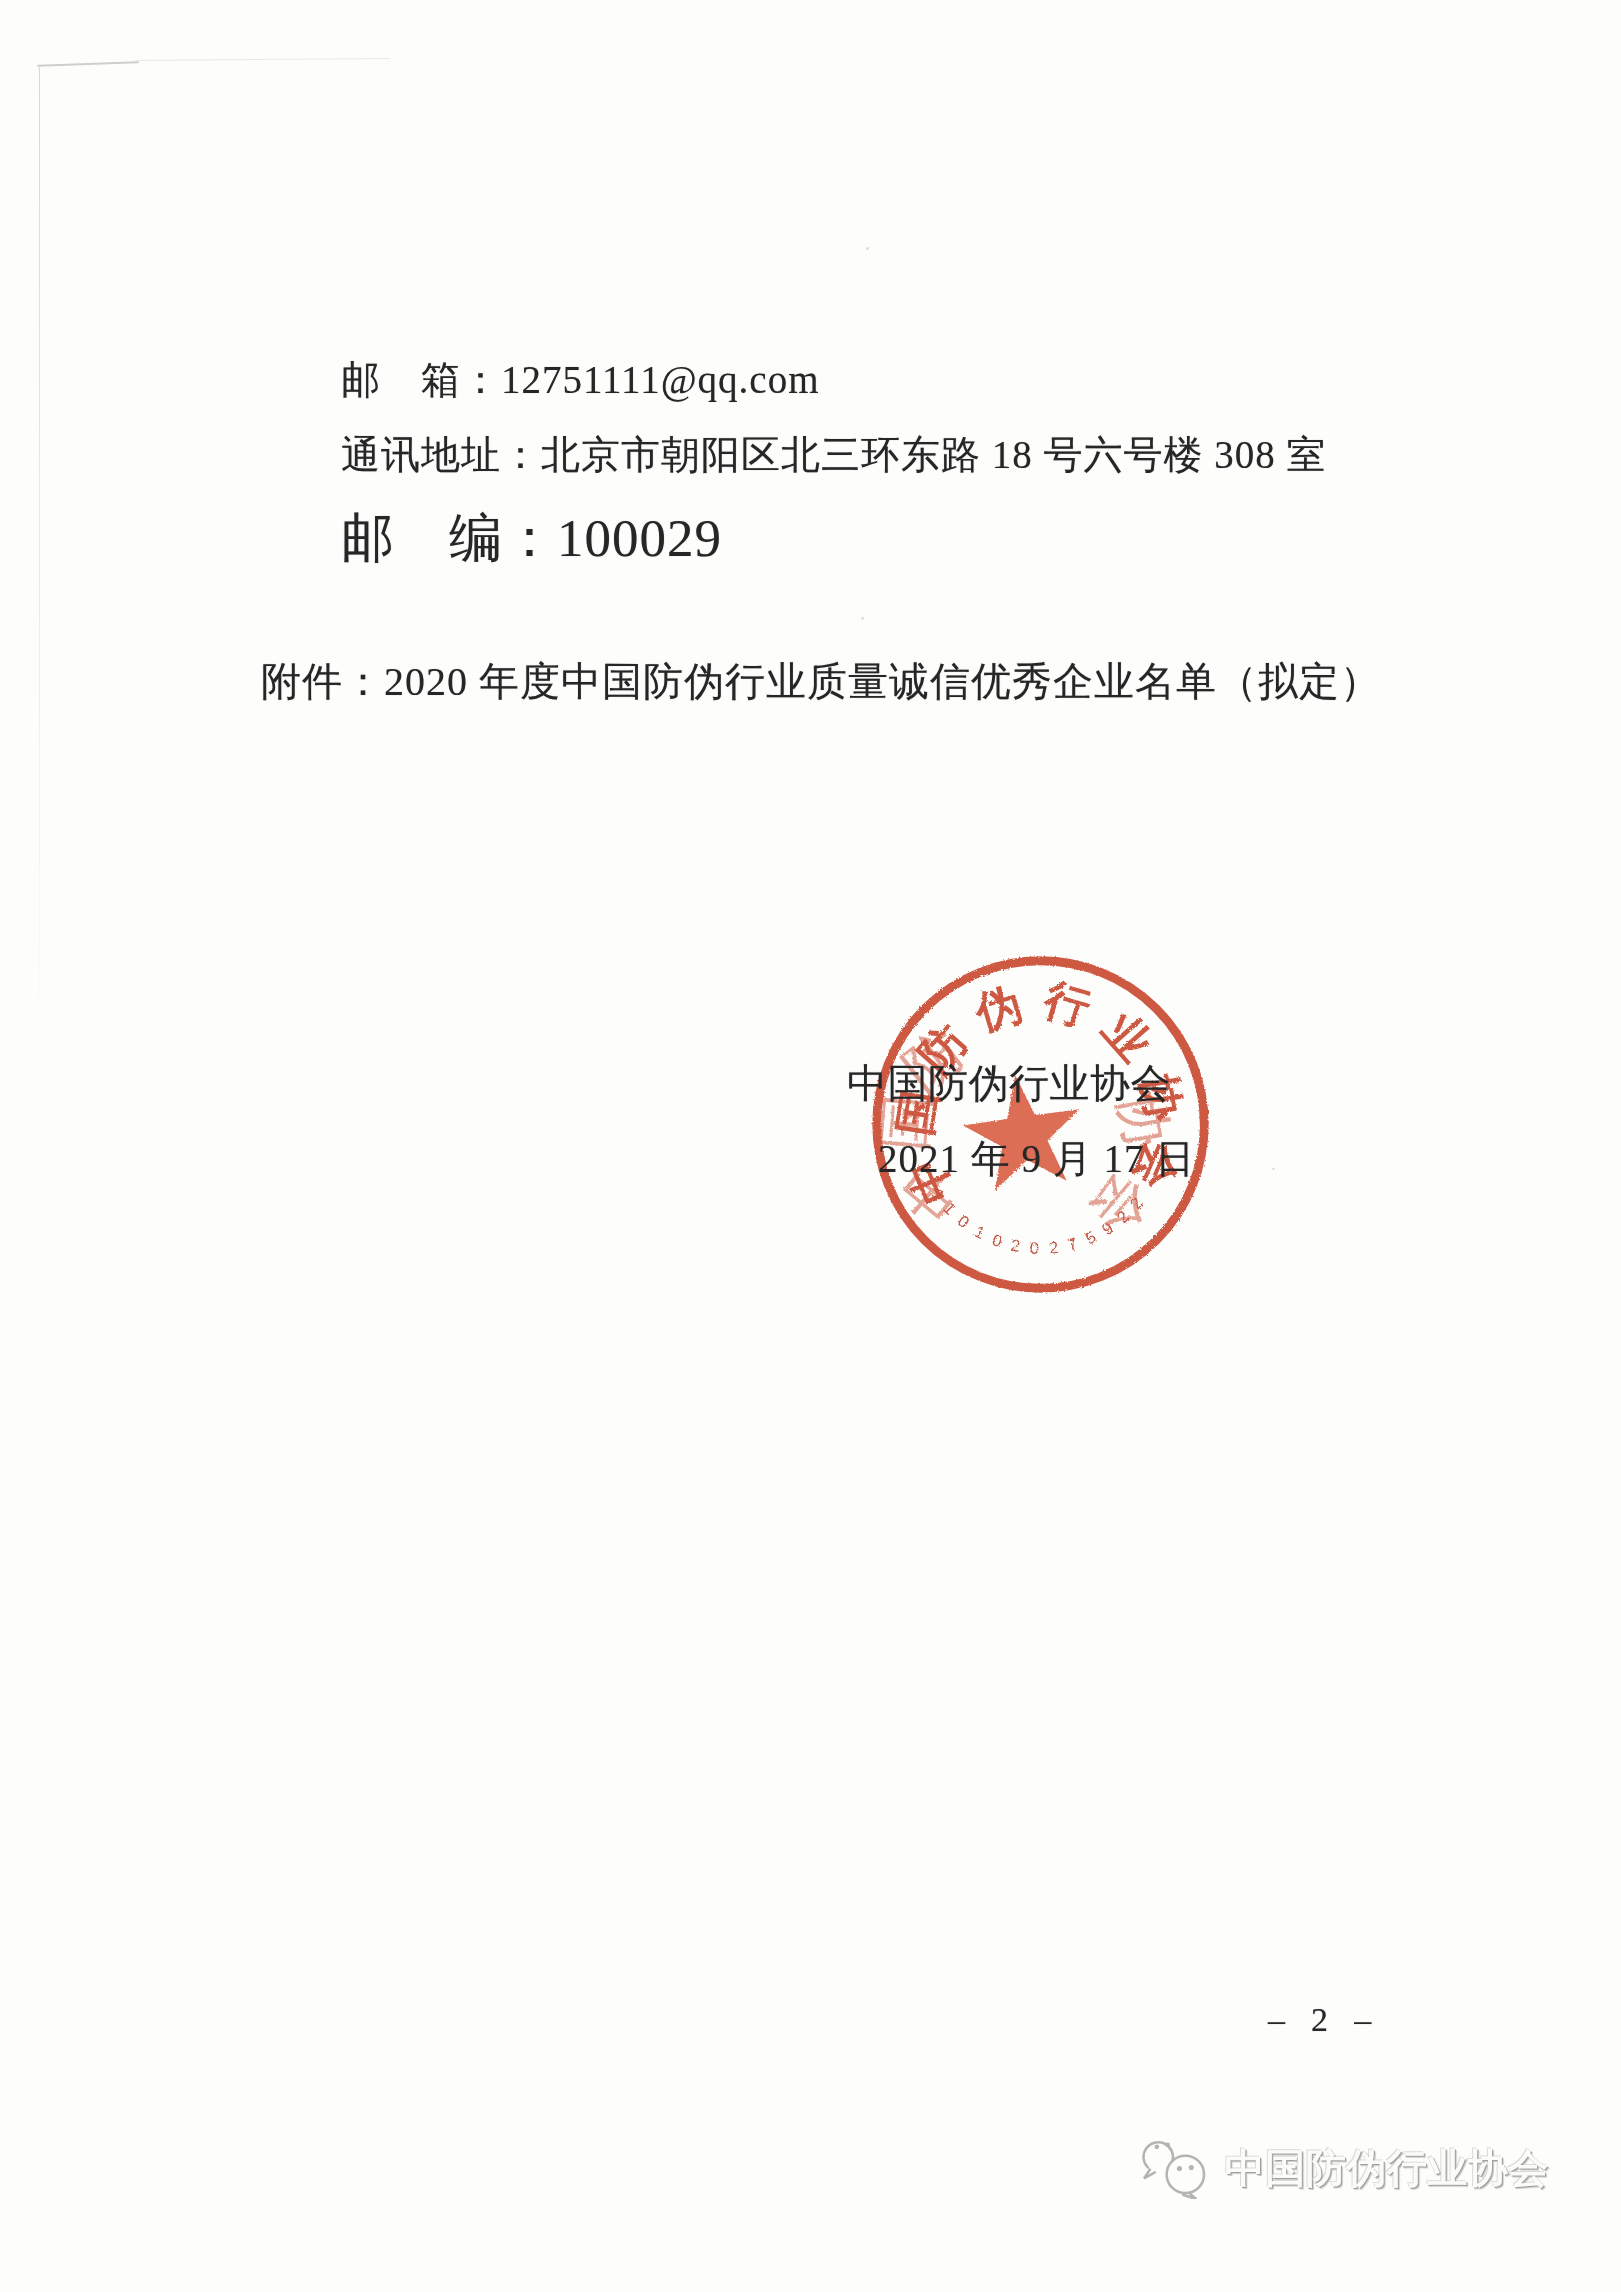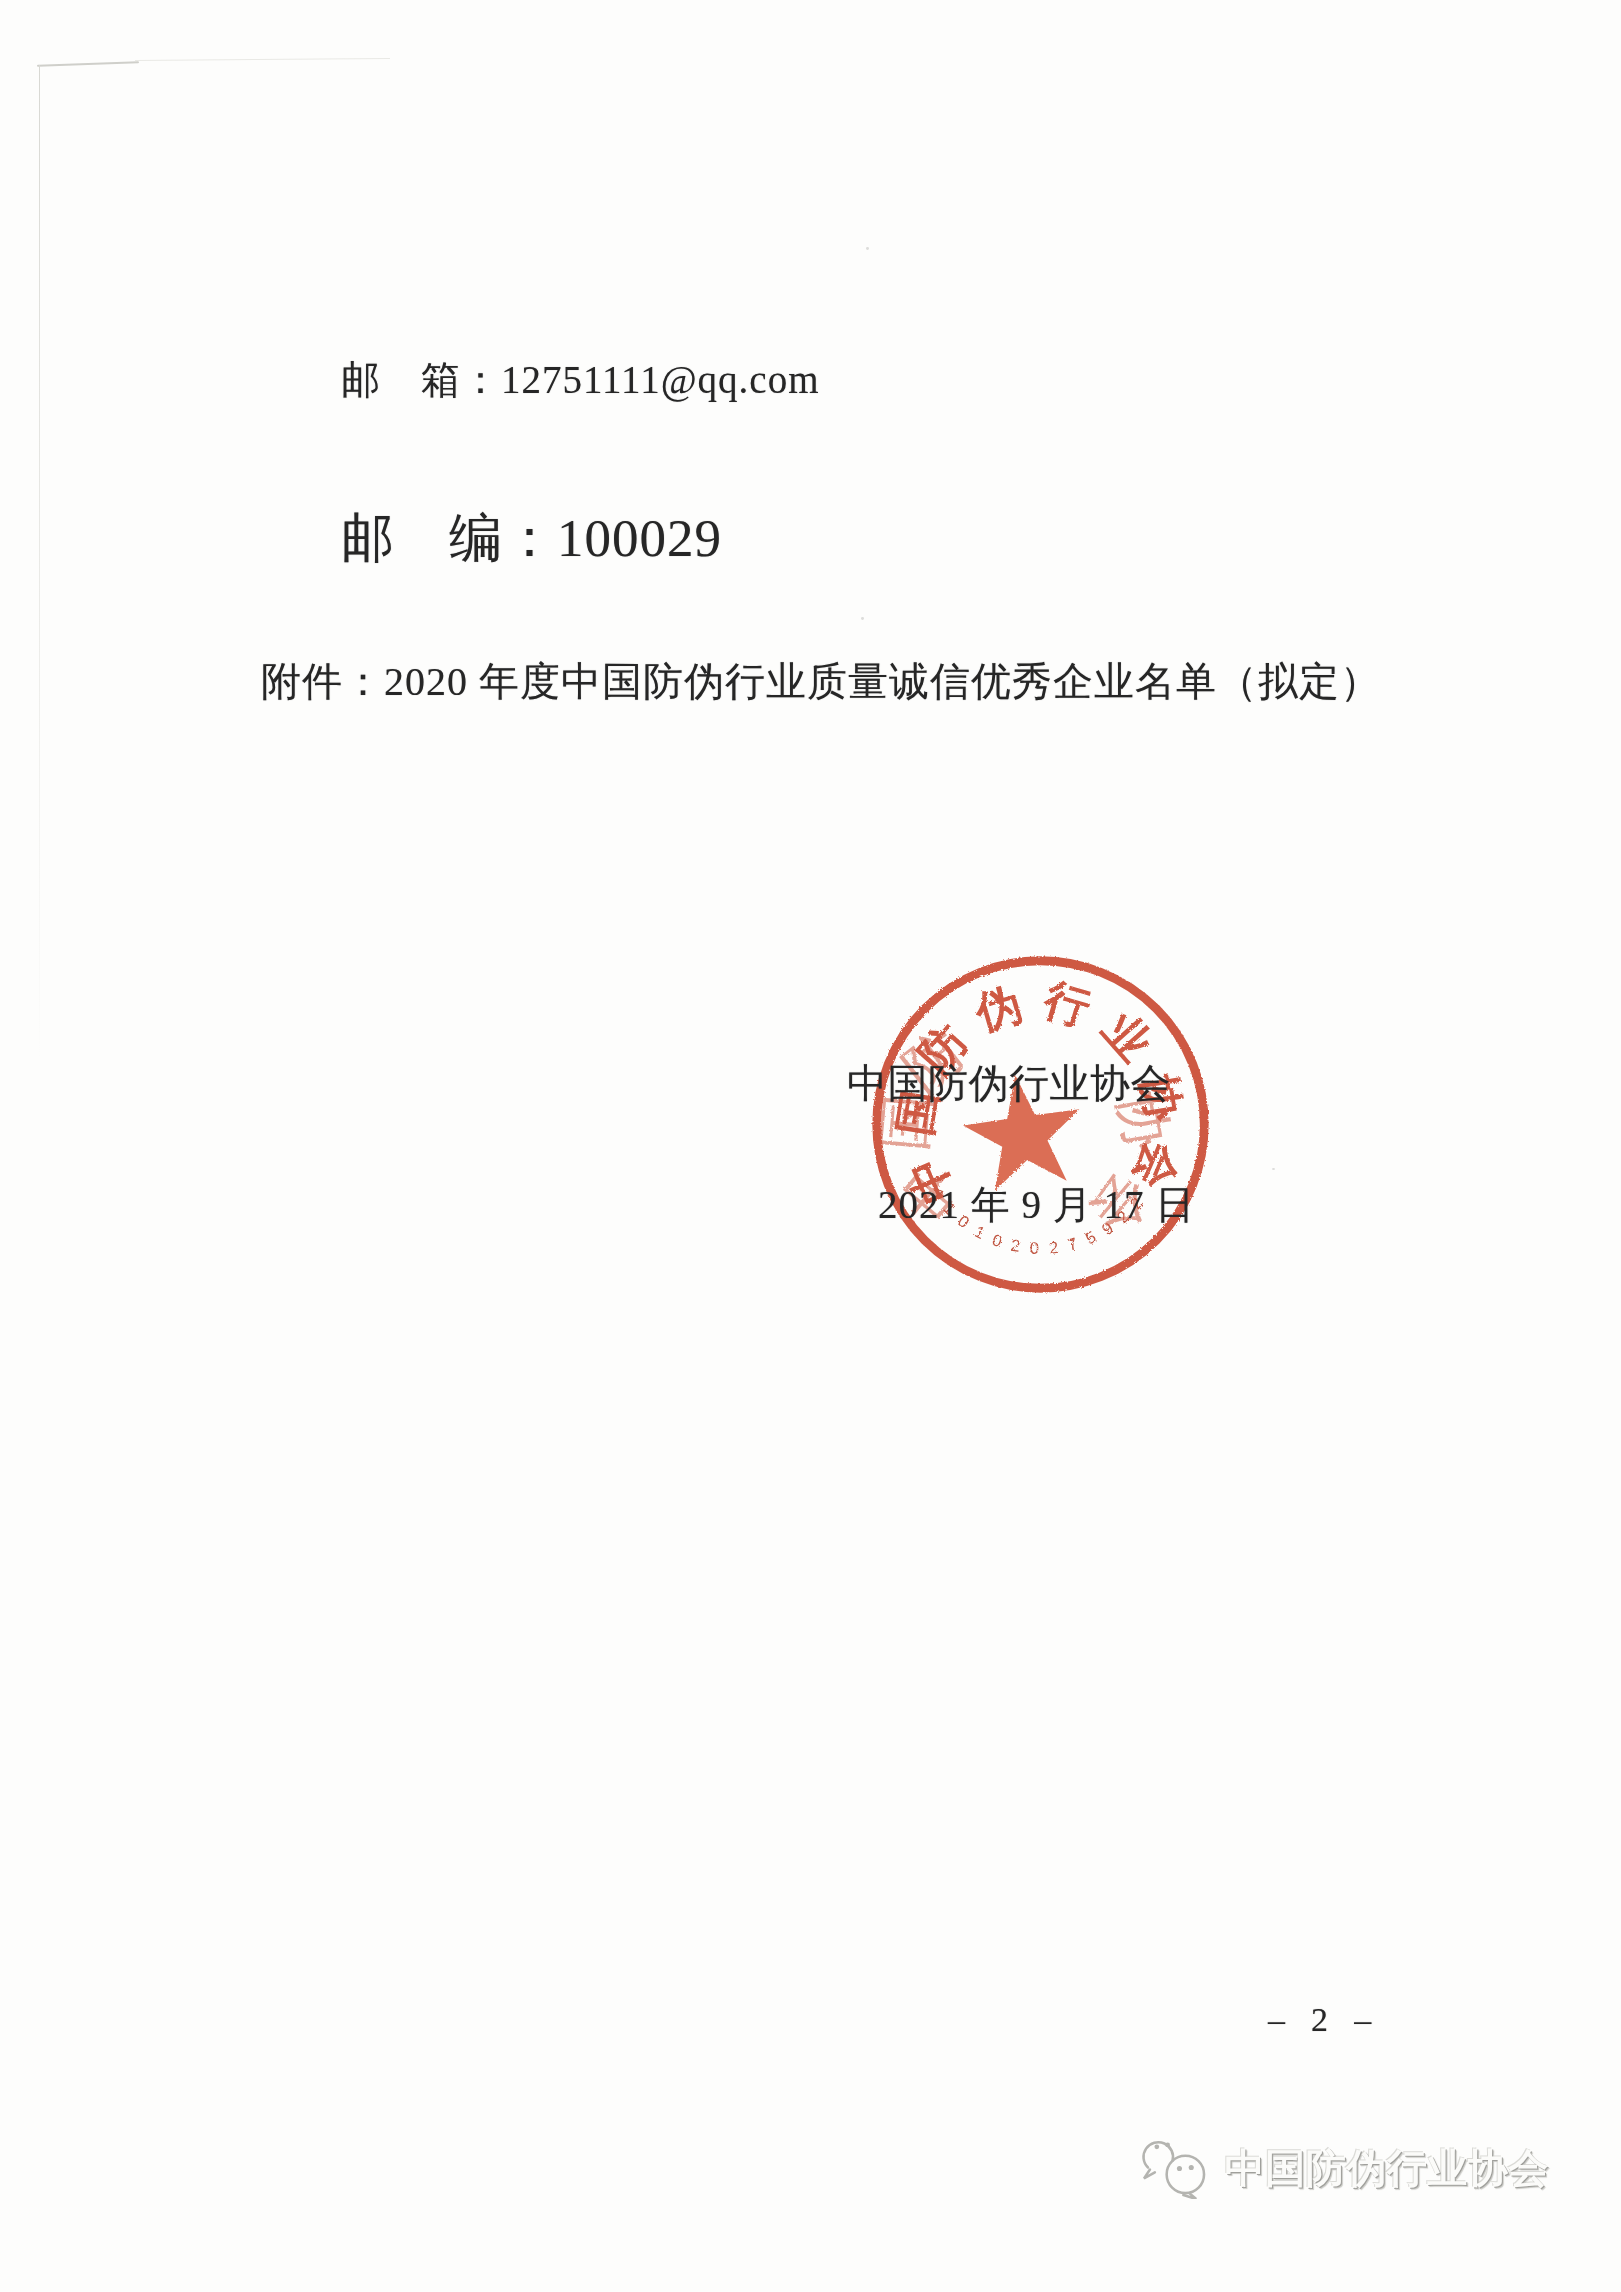--- a/index.html
+++ b/index.html
@@ -18,21 +18,21 @@
     background:linear-gradient(#d8d8d3,#ededea 60%,rgba(240,240,236,0));}
   .speck{position:absolute;border-radius:50%;background:#dddddb;}
   
   .docline{position:absolute;line-height:1.15;letter-spacing:1px;white-space:nowrap;
     text-shadow:0 0 1px rgba(45,45,45,.45);}
   .contact-1{left:341px;top:351px;font-size:39px;margin-top:7px;}
   .contact-2{left:341px;top:433px;font-size:39px;}
   .contact-3{left:341px;top:508px;font-size:53px;text-align:center;}
   .attachment{left:261px;top:659px;font-size:40px;}
   .signature-org{left:847px;top:1061px;font-size:40px;letter-spacing:0.5px;z-index:3;}
-  .signature-date{left:878px;top:1137px;font-size:39px;letter-spacing:1px;z-index:3;margin-top:46px;}
+  .signature-date{left:878px;top:1137px;font-size:39px;letter-spacing:1px;z-index:3;}
   .page-number{left:1268px;top:2000px;font-size:34px;letter-spacing:8.8px;}
   
   .stamp{position:absolute;left:864px;top:948px;width:353px;height:353px;z-index:2;}
   
   .footer{position:absolute;left:1140px;top:2137px;height:63px;display:flex;align-items:center;z-index:1;}
   .footer-logo{width:73px;height:61px;margin-right:11.8px;}
   .footer-text{
     font-size:40px;font-weight:bold;letter-spacing:0.5px;white-space:nowrap;
     font-family:"Liberation Sans","DejaVu Sans",sans-serif;
     color:#fbfbf9;
@@ -46,20 +46,23 @@
 
   <div class="crease-h1"></div>
   <div class="crease-h2"></div>
   <div class="crease-v"></div>
   <div class="speck" style="left:866px;top:247px;width:2.9px;height:2.9px;"></div>
   <div class="speck" style="left:861px;top:617px;width:2.9px;height:2.9px;"></div>
   <div class="speck" style="left:1272px;top:1168px;width:2.9px;height:2px;"></div>
 
   <div class="docline contact-1">
     <span>邮　箱</span><span>：</span><span>12751111@qq.com</span>
+  </div>
+  <div class="docline contact-2">
+    <span>通讯地址</span><span>：</span><span>北京市朝阳区北三环东路 18 号六号楼 308 室</span>
   </div>
   <div class="docline contact-3">
     <span>邮　编</span><span>：</span><span>100029</span>
   </div>
 
   <div class="docline attachment">附件：2020 年度中国防伪行业质量诚信优秀企业名单（拟定）</div>
 
   <svg class="stamp" viewBox="0 0 360 360">
     <defs>
       <filter id="stampRough" x="-10%" y="-10%" width="120%" height="120%">

